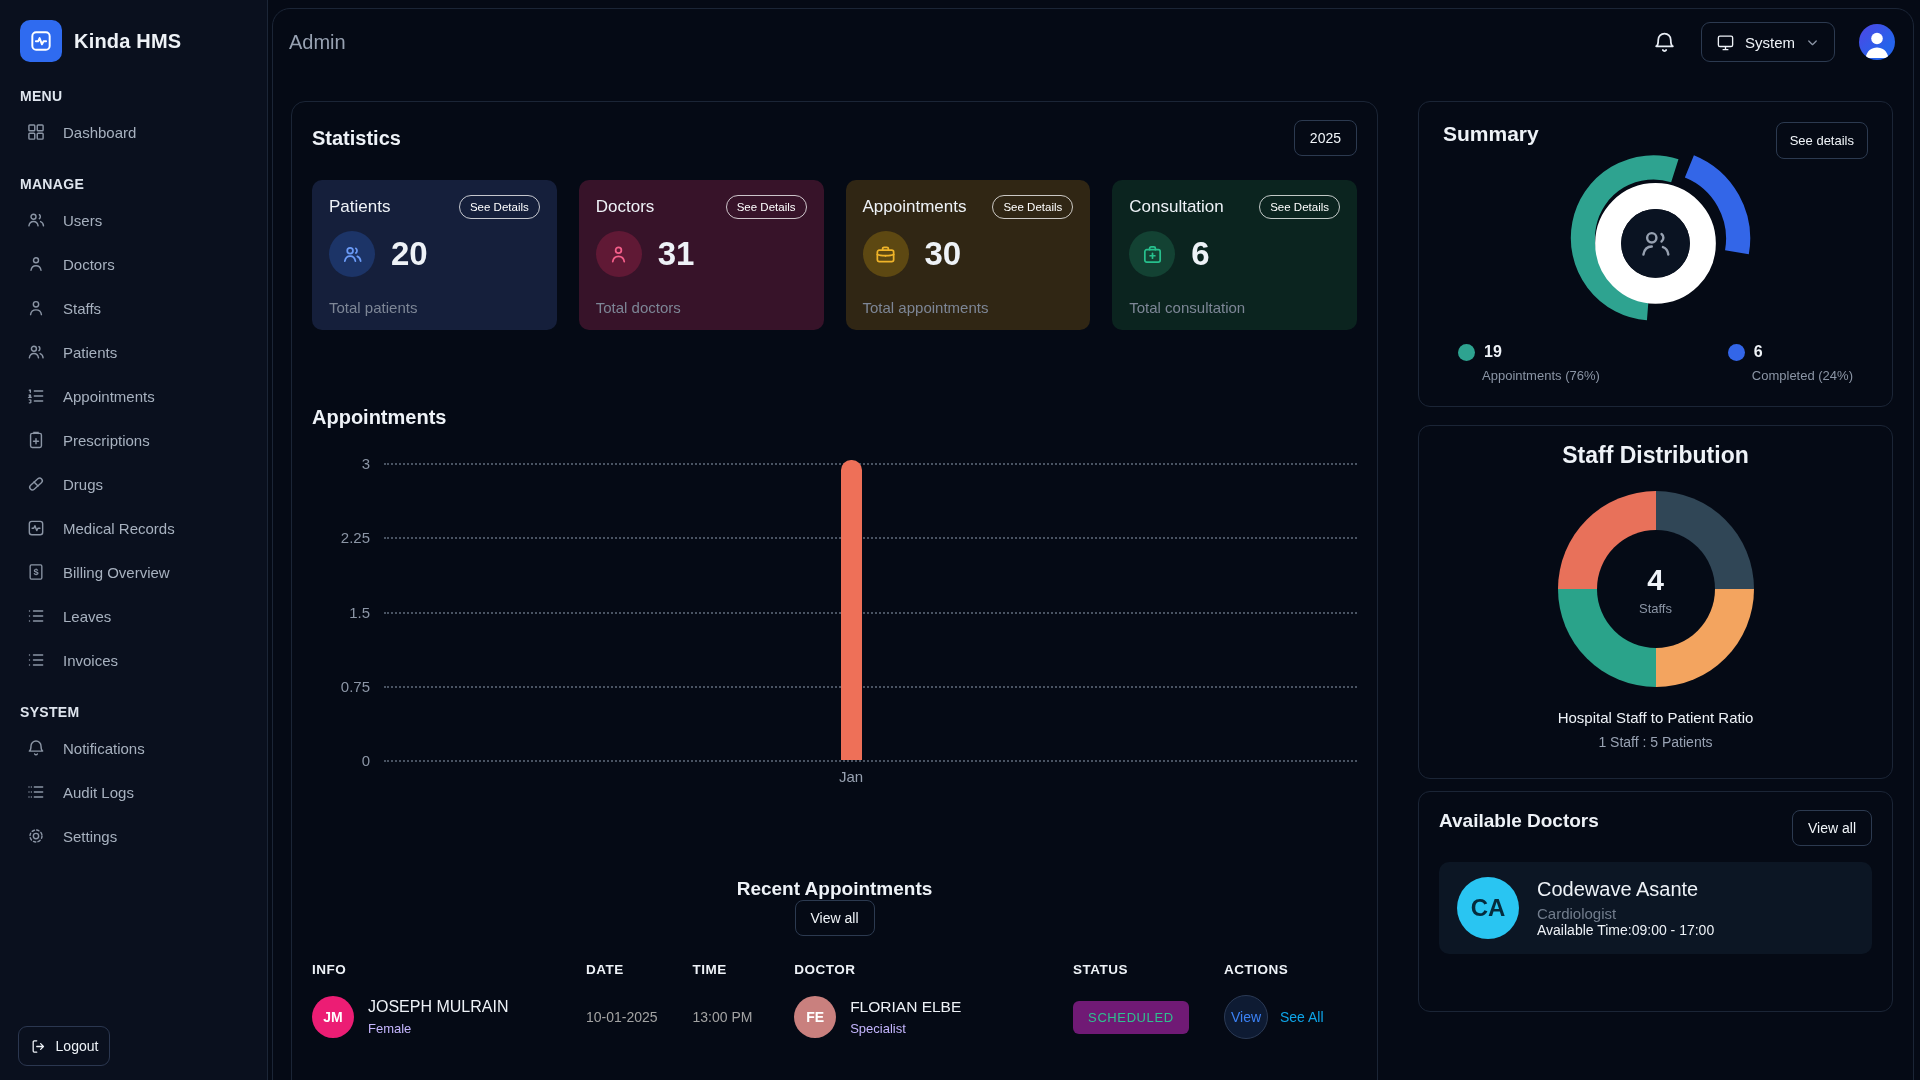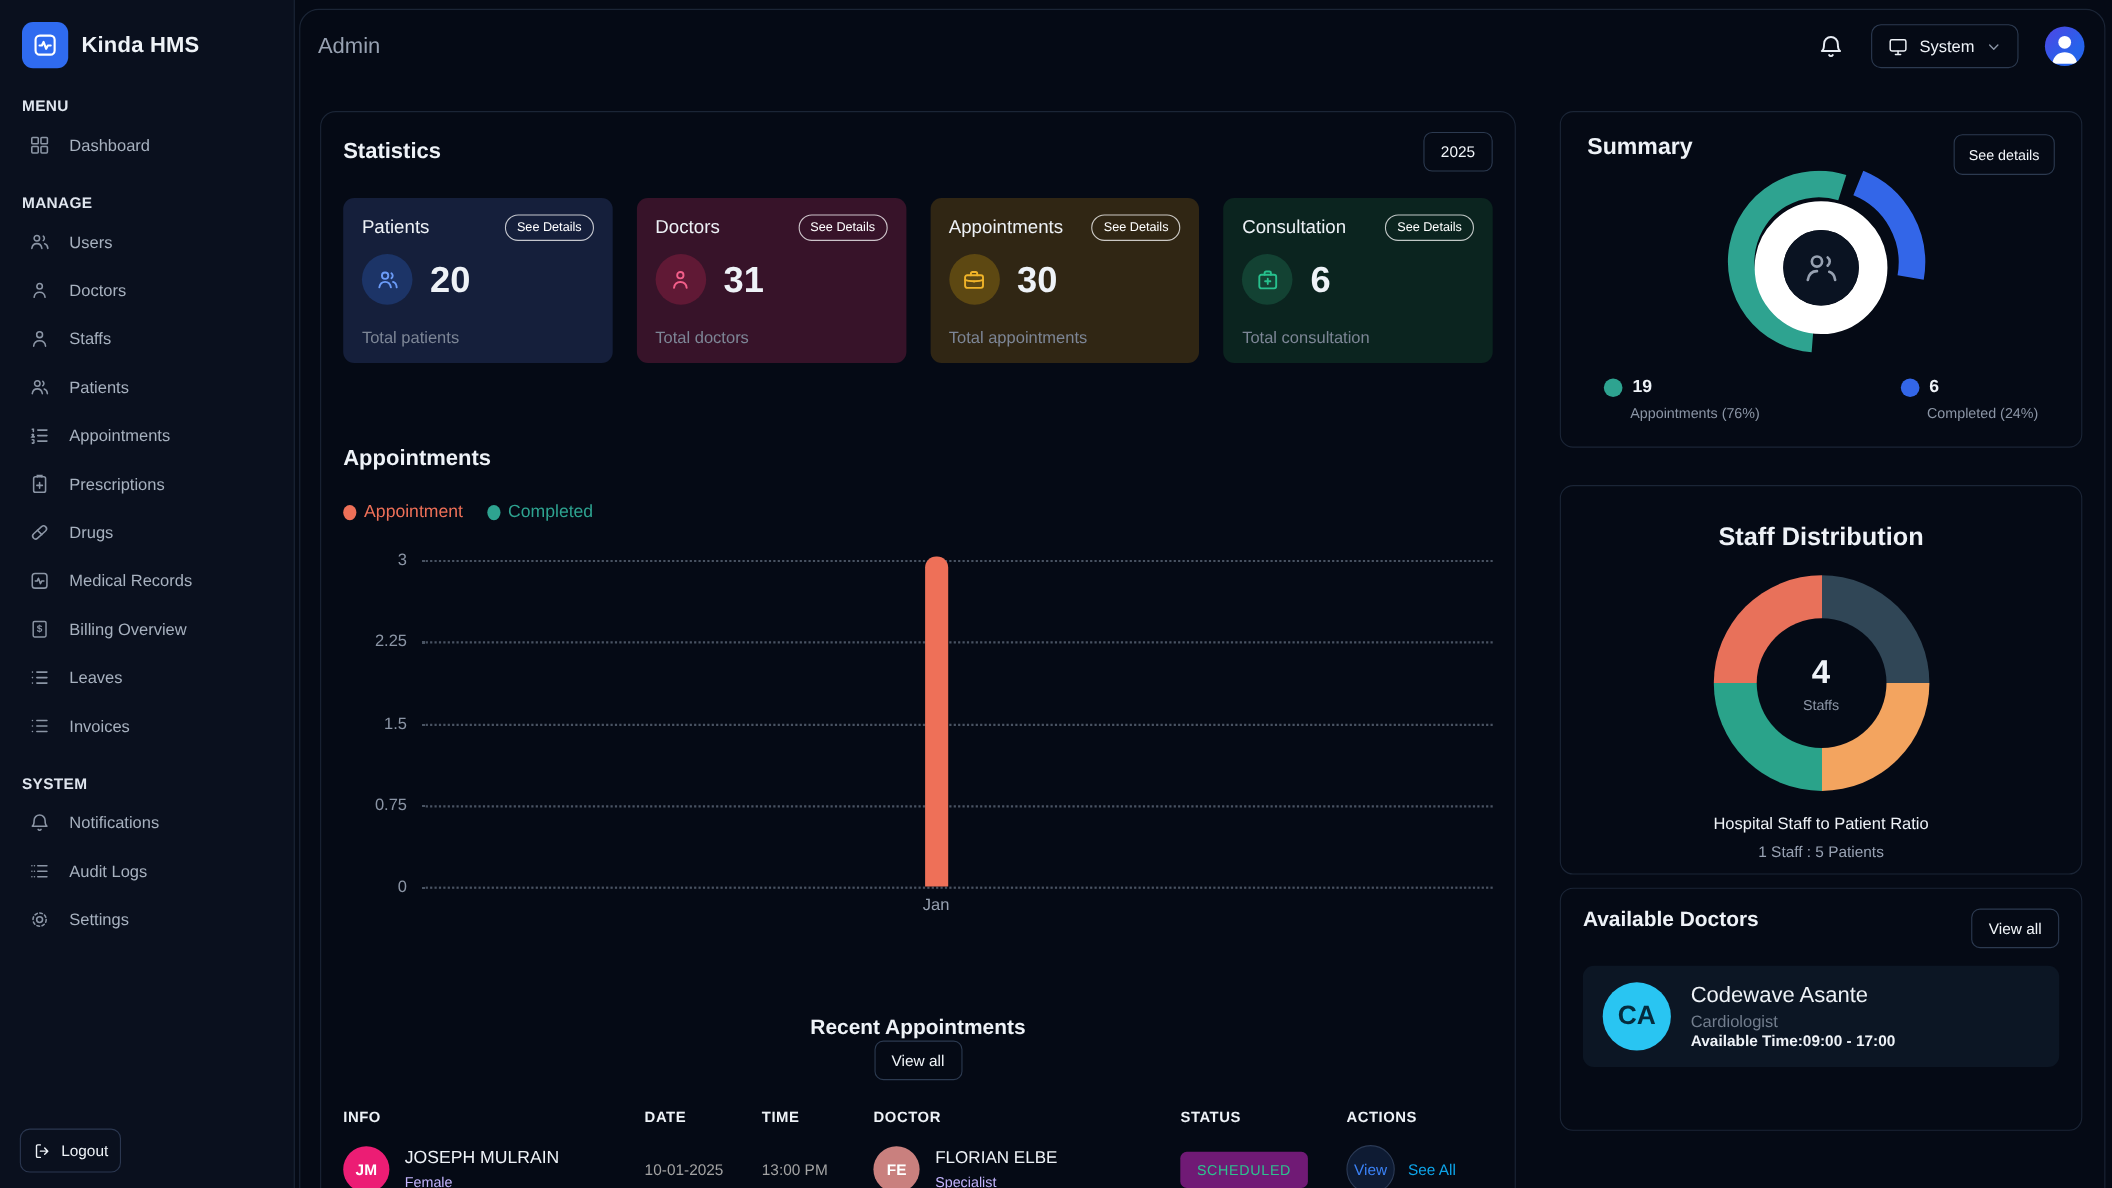--- a/index.html
+++ b/index.html
@@ -148,21 +148,21 @@
   .summary-panel { height:306px; padding:20px 24px; }
   .panel-head { display:flex; align-items:flex-start; justify-content:space-between; }
   .panel-title { font-size:21px; font-weight:bold; }
   .summary-donut { width:195px; margin:0 auto; margin-top:-4px; }
   .sum-legend { display:flex; justify-content:center; gap:128px; margin-top:2px; }
   .sl-top { display:flex; align-items:center; gap:9px; }
   .sl-dot { width:17px; height:17px; border-radius:50%; }
   .sl-val { font-size:16px; font-weight:bold; }
   .sl-cap { font-size:13px; color:#8b95a5; margin-top:7px;margin-left:24px; }
 
-  .staff-panel { margin-top:34px; height:354px; padding:20px; text-align:center; }
+  .staff-panel { margin-top:18px; height:354px; padding:4px; text-align:center; }
   .staff-title { font-size:23px; font-weight:bold; margin-top:12px; }
   .staff-donut {
     width:196px; height:196px; border-radius:50%; margin:22px auto 0; position:relative;
     background:conic-gradient(#304656 0 25%, #f3a45f 25% 50%, #2aa38a 50% 75%, #e8715a 75% 100%);
   }
   .staff-hole {
     position:absolute; inset:39px; border-radius:50%; background:#050b16;
     display:flex; flex-direction:column; align-items:center; justify-content:center;
   }
   .staff-num { font-size:30px; font-weight:bold; }
@@ -175,21 +175,21 @@
     margin-top:16px; background:#0c1624; border-radius:10px; padding:15px 18px;
     display:flex; align-items:center; gap:18px;
   }
   .doc-avatar {
     width:62px; height:62px; border-radius:50%; background:#29c5f2; flex:none;
     color:#052b3d; font-size:24px; font-weight:bold;
     display:flex; align-items:center; justify-content:center;
   }
   .doc-name { font-size:20px; }
   .doc-spec { font-size:15px; color:#727d8d; margin-top:4px; }
-  .doc-time { font-size:14px; margin-top:0;font-weight:bold; }
+  .doc-time { font-size:14px; margin-top:0; }
 </style>
 </head>
 <body>
 
 <aside class="sidebar">
   <div class="brand">
     <div class="brand-badge">
       <svg width="26" height="26" viewBox="0 0 24 24" fill="none" stroke="currentColor" stroke-width="1.8" stroke-linecap="round" stroke-linejoin="round">
           <rect x="4" y="4" width="16" height="16" rx="3.5"></rect>
           <path d="M7.3 12.3h2l1.4-3 2.2 5.8 1.4-2.8h2.4"></path>
@@ -470,30 +470,20 @@
                 </svg>
               </span>
             <span class="stat-value">6</span>
           </div>
           <div class="stat-caption">Total consultation</div>
         </div>
       </div>
 
       <div class="h-appt">Appointments</div>
 
-      <div class="chart-legend">
-        <div class="cl-item cl-appointment">
-          <span class="cl-dot"></span>
-          <span>Appointment</span>
-        </div>
-        <div class="cl-item cl-completed">
-          <span class="cl-dot"></span>
-          <span>Completed</span>
-        </div>
-      </div>
 
       <div class="chart-wrap">
         <div class="y-gutter">
           <span class="y-tick" style="top:0">3</span>
           <span class="y-tick" style="top:74px">2.25</span>
           <span class="y-tick" style="top:149px">1.5</span>
           <span class="y-tick" style="top:223px">0.75</span>
           <span class="y-tick" style="top:297px">0</span>
         </div>
         <div class="plot">

